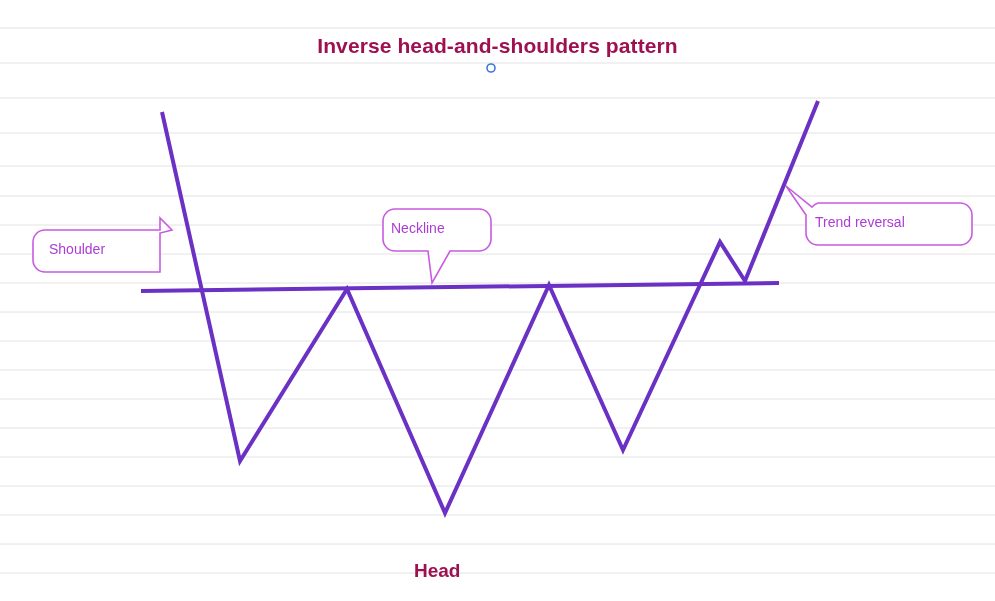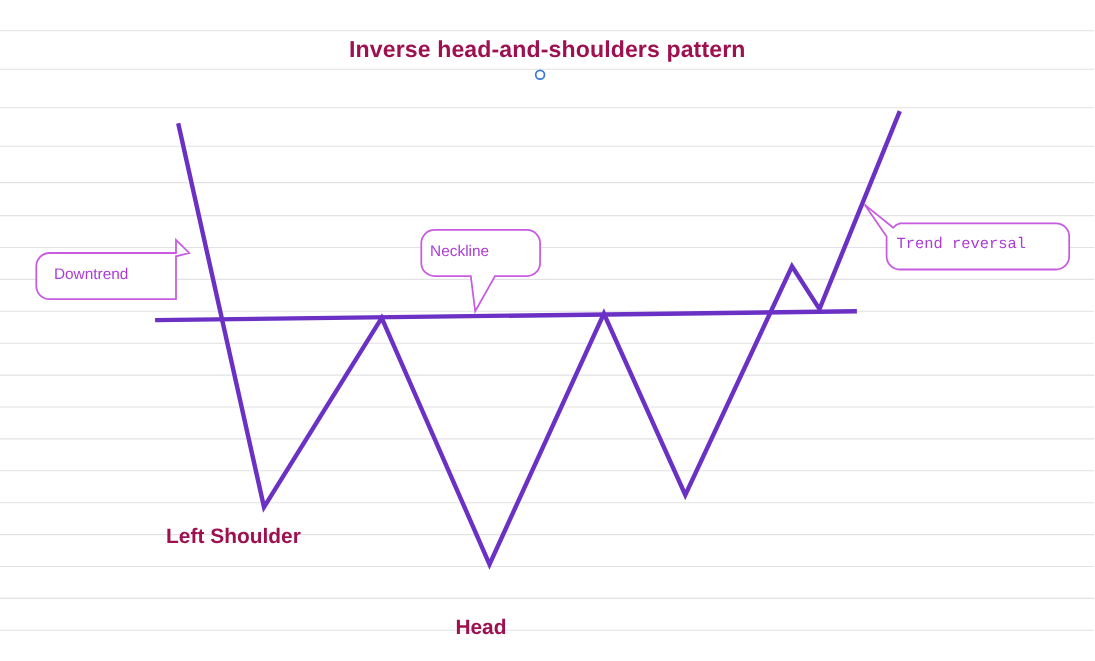--- a/index.html
+++ b/index.html
@@ -129,24 +129,23 @@
                L 806 215
                L 786 186
                L 812 207
                A 12 12 0 0 1 818 203 Z" fill="#ffffff" stroke="#C85BE0" stroke-width="1.6"></path>
     </g>
 
   </svg>
 
   <div class="chart-title" style="color: rgb(158, 17, 80);">Inverse head-and-shoulders pattern</div>
 
-  <div class="callout-text" style="left: 49px; top: 241px; color: rgb(171, 60, 214);">Downtrend</div>
+  <div class="callout-text" style="left: 49px; top: 241px; color: rgb(171, 60, 214);">Shoulder</div>
 
   <div class="callout-text" style="left: 391px; top: 220px; color: rgb(171, 60, 214);">Neckline</div>
 
-  <div class="callout-text" style="left: 815px; top: 214px; color: rgb(171, 60, 214); font-family: Liberation Mono, monospace;">Trend reversal</div>
+  <div class="callout-text" style="left: 815px; top: 214px; color: rgb(171, 60, 214);">Trend reversal</div>
 
-  <div class="bold-label" style="left: 151px; top: 478px; color: rgb(158, 17, 80);">Left Shoulder</div>
 
 
   <div class="bold-label" style="left: 414px; top: 560px; color: rgb(158, 17, 80);">Head</div>
 
 </div>
 
 </body></html>

